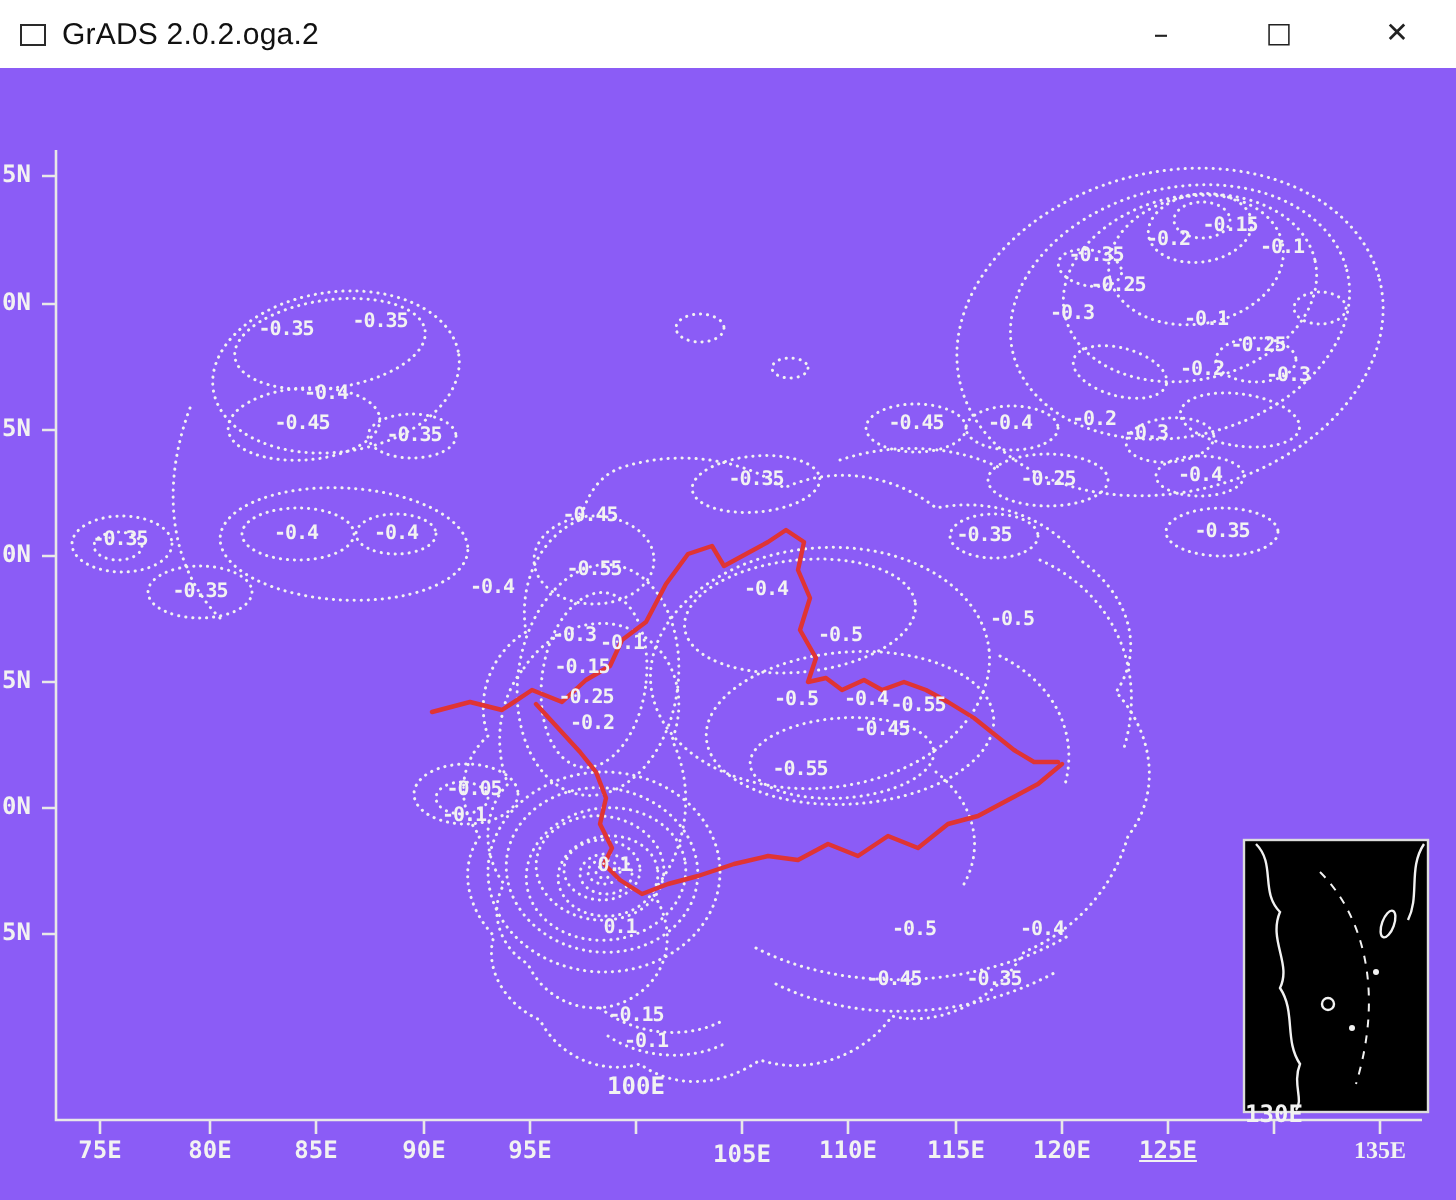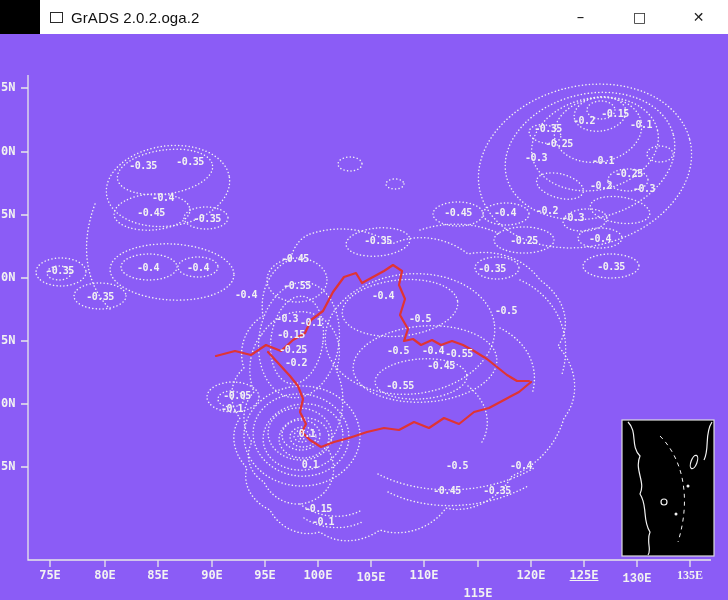--- a/index.html
+++ b/index.html
@@ -2,21 +2,21 @@
 <html><head>
 <meta charset="utf-8">
 <style>
   * { box-sizing: border-box; margin: 0; padding: 0; }
   html,body { width: 728px; height: 600px; overflow: hidden; background: #000; }
   body { font-family: "Liberation Sans", sans-serif; }
 
   .window { width: 728px; height: 600px; display: flex; flex-direction: column; background: #000; }
 
   
-  .titlebar { flex: 0 0 34px; height: 34px; background: #ffffff; display: flex; align-items: center; margin-left: 40px; }
+  .titlebar { flex: 0 0 34px; height: 34px; background: #ffffff; display: flex; align-items: center; }
   .app-icon { width: 13px; height: 11px; border: 1.5px solid #2a2a2a; background: #fff; margin: 0 8px 0 10px; }
   .title { font-size: 15px; color: #111; letter-spacing: 0.1px; }
   .controls { margin-left: auto; display: flex; height: 100%; }
   .ctrl { width: 59px; height: 100%; display: flex; align-items: center; justify-content: center;
           color: #222; cursor: default; font-family: "DejaVu Sans", sans-serif; }
   .ctrl.min { font-size: 15px; }
   .ctrl.max { font-size: 14px; }
   .ctrl.close { font-size: 14px; }
 
   
@@ -151,27 +151,27 @@
       <span class="ylab" style="top: 173px;">5N</span>
       <span class="ylab" style="top: 236px;">0N</span>
       <span class="ylab" style="top: 299px;">5N</span>
       <span class="ylab" style="top: 362px;">0N</span>
       <span class="ylab" style="top: 425px;">5N</span>
       <span class="xlab" style="left: 50px; top: 534px;">75E</span>
       <span class="xlab" style="left: 105px; top: 534px;">80E</span>
       <span class="xlab" style="left: 158px; top: 534px;">85E</span>
       <span class="xlab" style="left: 212px; top: 534px; text-align: center;">90E</span>
       <span class="xlab" style="left: 265px; top: 534px;">95E</span>
-      <span class="xlab" style="left: 318px; top: 534px; text-align: right;">100E</span>
+      <span class="xlab" style="left: 318px; top: 502px; text-align: right;">100E</span>
       <span class="xlab" style="left: 371px; top: 536px;">105E</span>
       <span class="xlab" style="left: 424px; top: 534px;">110E</span>
-      <span class="xlab" style="left: 478px; top: 552px;">115E</span>
+      <span class="xlab" style="left: 478px; top: 534px;">115E</span>
       <span class="xlab" style="left: 531px; top: 534px;">120E</span>
       <span class="xlab" style="left: 584px; top: 534px; text-decoration: underline;">125E</span>
-      <span class="xlab" style="left: 637px; top: 538px; font-family: Liberation Mono, monospace;">130E</span>
+      <span class="xlab" style="left: 637px; top: 516px;">130E</span>
       <span class="xlab" style="left: 690px; top: 534px; font-family: Liberation Serif, serif;">135E</span>
       <span class="clab" style="left: 143px; top: 131px;">-0.35</span>
       <span class="clab" style="left: 190px; top: 127px;">-0.35</span>
       <span class="clab" style="left: 163px; top: 163px;">-0.4</span>
       <span class="clab" style="left: 151px; top: 178px;">-0.45</span>
       <span class="clab" style="left: 207px; top: 184px;">-0.35</span>
       <span class="clab" style="left: 60px; top: 236px;">-0.35</span>
       <span class="clab" style="left: 148px; top: 233px;">-0.4</span>
       <span class="clab" style="left: 198px; top: 233px;">-0.4</span>
       <span class="clab" style="left: 100px; top: 262px;">-0.35</span>

